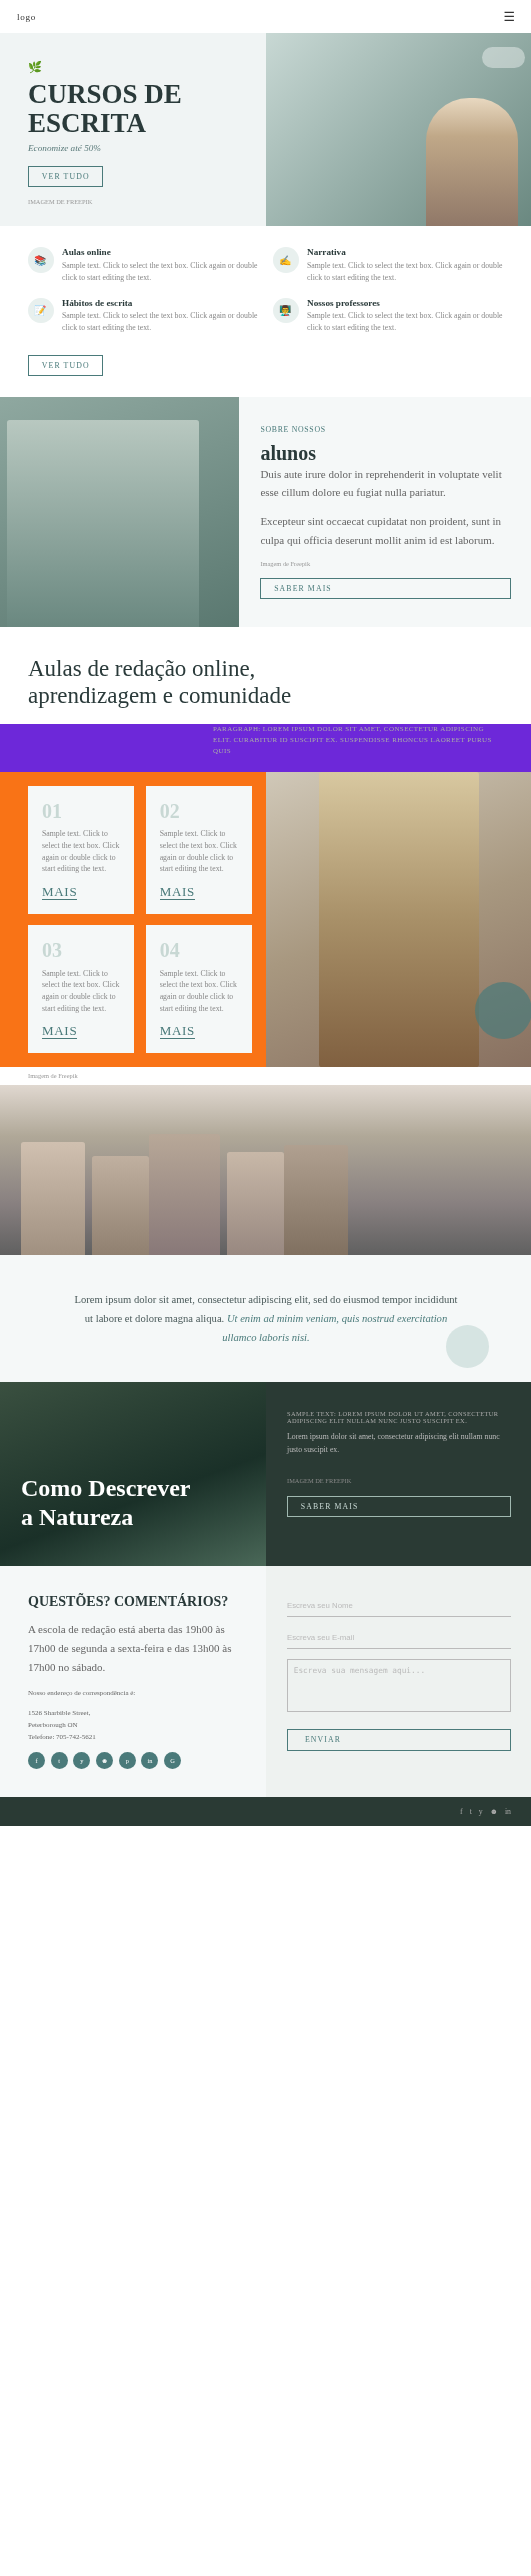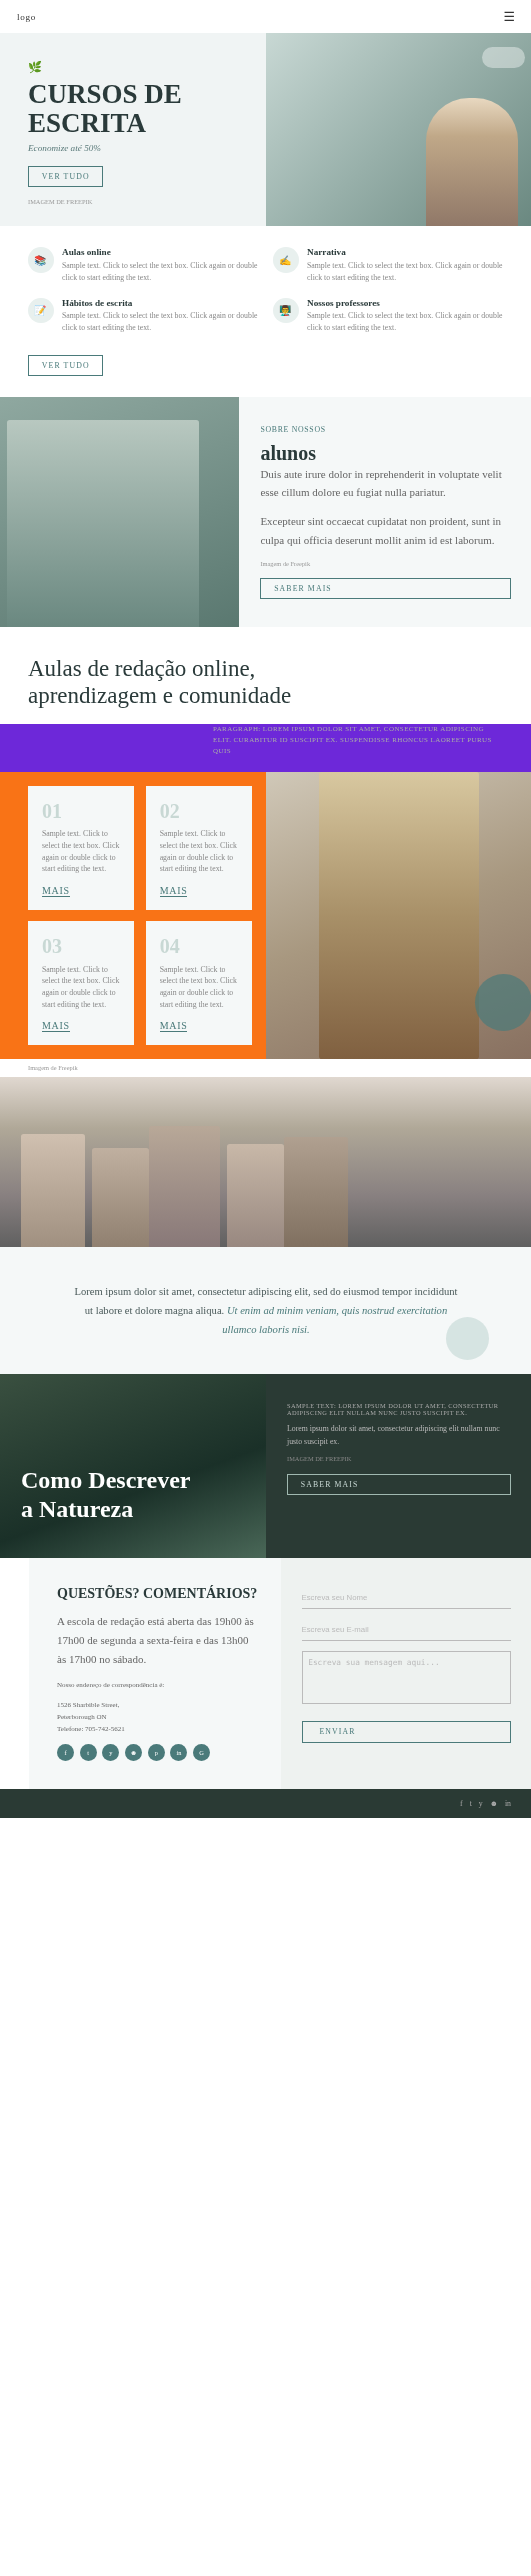--- a/index.html
+++ b/index.html
@@ -104,21 +104,21 @@
     }
     .cards-left {
       display: grid; grid-template-columns: 1fr 1fr; padding: 14px 14px 14px 28px; gap: 11.3px;
     }
     .card {
       background: #f5f8f8; padding: 14px; position: relative;
     }
     .card-num { font-size: 20px; color: #c8d8d4; font-weight: 700; margin-bottom: 5.7px; }
     .card-text { font-size: 7.8px; color: #888; line-height: 1.5; margin-bottom: 8.5px; }
     .card-link {
-      font-size: 10px; color: #4a7a7a; text-transform: uppercase;
+      font-size: 13px; color: #4a7a7a; text-transform: uppercase;
       letter-spacing: 0.7px; border-bottom: 0.7px solid #4a7a7a; cursor: pointer;
     }
     .cards-right {
       position: relative; overflow: hidden; min-height: 227px;
     }
     .cards-decoration {
       position: absolute; right: 0; bottom: 28px;
       width: 57px; height: 57px; border-radius: 50%;
       background: #4a7a7a; opacity: 0.7;
     }
@@ -143,31 +143,31 @@
     }
     .natureza-left {
       background: linear-gradient(160deg, #3a5040 0%, #1a3028 60%, #4a6858 100%);
       padding: 35px 21px; display: flex; flex-direction: column; justify-content: flex-end;
     }
     .natureza-title { font-size: 24px; font-weight: 700; color: #fff; line-height: 1.2; font-family: Georgia; }
     .natureza-right {
       background: #2a3a34; padding: 28px 21px;
     }
     .natureza-sample { font-size: 6.4px; color: #aaa; text-transform: uppercase; letter-spacing: 0.4px; margin-bottom: 7px; }
-    .natureza-body { font-size: 7.8px; color: #bbb; line-height: 1.6; margin-bottom: 7px; }
+    .natureza-body { font-size: 7.8px; color: #bbb; line-height: 1.6; margin-bottom: 21px; }
     .natureza-caption { font-size: 6.4px; color: #888; margin-bottom: 11.3px; }
     .natureza-btn {
       border: 1.1px solid #a0b8b0; color: #c8d8d4;
       padding: 5px 12.8px; font-size: 7.8px; letter-spacing: 1.1px;
       text-transform: uppercase; cursor: pointer; background: transparent;
     }
 
     
     .questoes-section {
-      display: grid; grid-template-columns: 1fr 1fr; background: #f5f8f8; margin-left: 29px;
+      display: grid; grid-template-columns: 1fr 1fr; background: #f5f8f8;
     }
     .questoes-left { padding: 28px 21px 28px 28px; }
     .questoes-title { font-size: 14px; font-weight: 700; color: #2a3a3a; margin-bottom: 10px; }
     .questoes-text { font-size: 11px; color: #666; line-height: 1.7; margin-bottom: 11.3px; }
     .questoes-address { font-size: 7px; color: #666; line-height: 1.7; margin-bottom: 8.5px; }
     .social-icons { display: flex; gap: 5.7px; margin-top: 7px; }
     .social-icon {
       width: 17px; height: 17px; background: #4a7a7a; border-radius: 50%;
       display: flex; align-items: center; justify-content: center;
       font-size: 6.4px; color: #fff; cursor: pointer;

